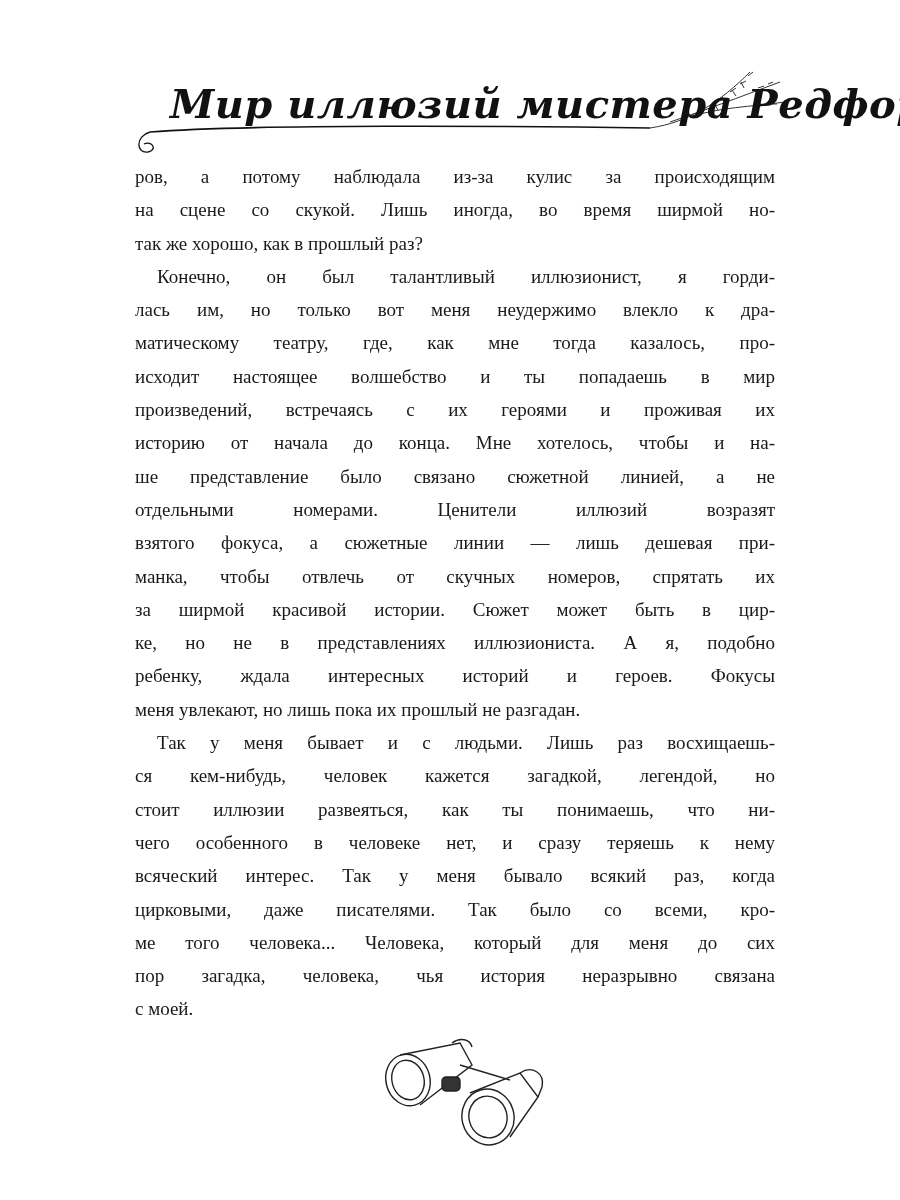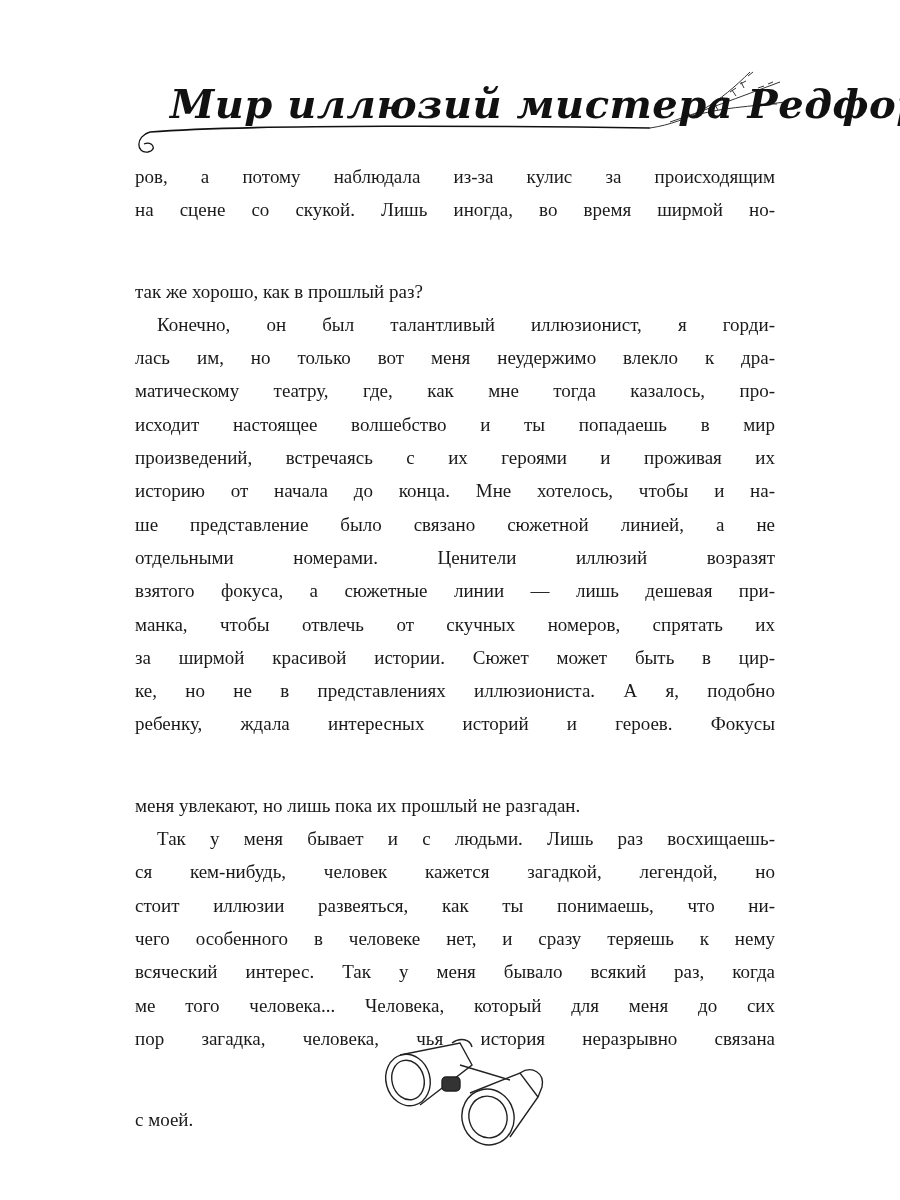--- a/index.html
+++ b/index.html
@@ -11,21 +11,21 @@
     font-family: "DejaVu Serif", serif; font-style: italic;
     font-size: 40px; letter-spacing: 0.5px; color: #111;
     white-space: nowrap;
   }
   .body-text {
     position: absolute; left: 135px; top: 160px; width: 640px;
     font-family: "Liberation Serif", serif;
     font-size: 19px; line-height: 33.3px; color: #1a1a1a;
   }
   .line { display: block; white-space: nowrap; text-align: justify; text-align-last: justify; height: 33.3px; }
-  .line.last { text-align-last: left; margin-top: 48px; }
+  .line.last { text-align-last: left; }
   .line.indent { padding-left: 22px; }
   .ornament { position: absolute; left: 360px; top: 1025px; width: 230px; height: 130px; }
 </style>
 </head>
 <body>
 
 <div class="header">
   <svg width="660" height="110" viewBox="0 0 660 110">
     <path d="M20 70 C 120 62, 380 64, 520 66" stroke="#111" stroke-width="1.6" fill="none"></path>
     <path d="M20 70 C 5 74, 6 92, 18 90 C 28 88, 22 78, 14 82" stroke="#111" stroke-width="1.3" fill="none"></path>
@@ -56,20 +56,21 @@
     <span class="line">манка, чтобы отвлечь от скучных номеров, спрятать их</span>
     <span class="line">за ширмой красивой истории. Сюжет может быть в цир-</span>
     <span class="line">ке, но не в представлениях иллюзиониста. А я, подобно</span>
     <span class="line">ребенку, ждала интересных историй и героев. Фокусы</span>
     <span class="line last">меня увлекают, но лишь пока их прошлый не разгадан.</span>
     <span class="line indent">Так у меня бывает и с людьми. Лишь раз восхищаешь-</span>
     <span class="line">ся кем-нибудь, человек кажется загадкой, легендой, но</span>
     <span class="line">стоит иллюзии развеяться, как ты понимаешь, что ни-</span>
     <span class="line">чего особенного в человеке нет, и сразу теряешь к нему</span>
     <span class="line">всяческий интерес. Так у меня бывало всякий раз, когда</span>
+    <span class="line">цирковыми, даже писателями. Так было со всеми, кро-</span>
     <span class="line">ме того человека... Человека, который для меня до сих</span>
     <span class="line">пор загадка, человека, чья история неразрывно связана</span>
     <span class="line last">с моей.</span>
   </div>
 
 <svg class="ornament" viewBox="0 0 230 130">
   <g stroke="#222" stroke-width="1.4" fill="none">
     <ellipse cx="48" cy="55" rx="22" ry="26" transform="rotate(-15 48 55)"></ellipse>
     <ellipse cx="48" cy="55" rx="16" ry="20" transform="rotate(-15 48 55)"></ellipse>
     <path d="M40 30 L 100 18 L 112 40 L 60 80"></path>

